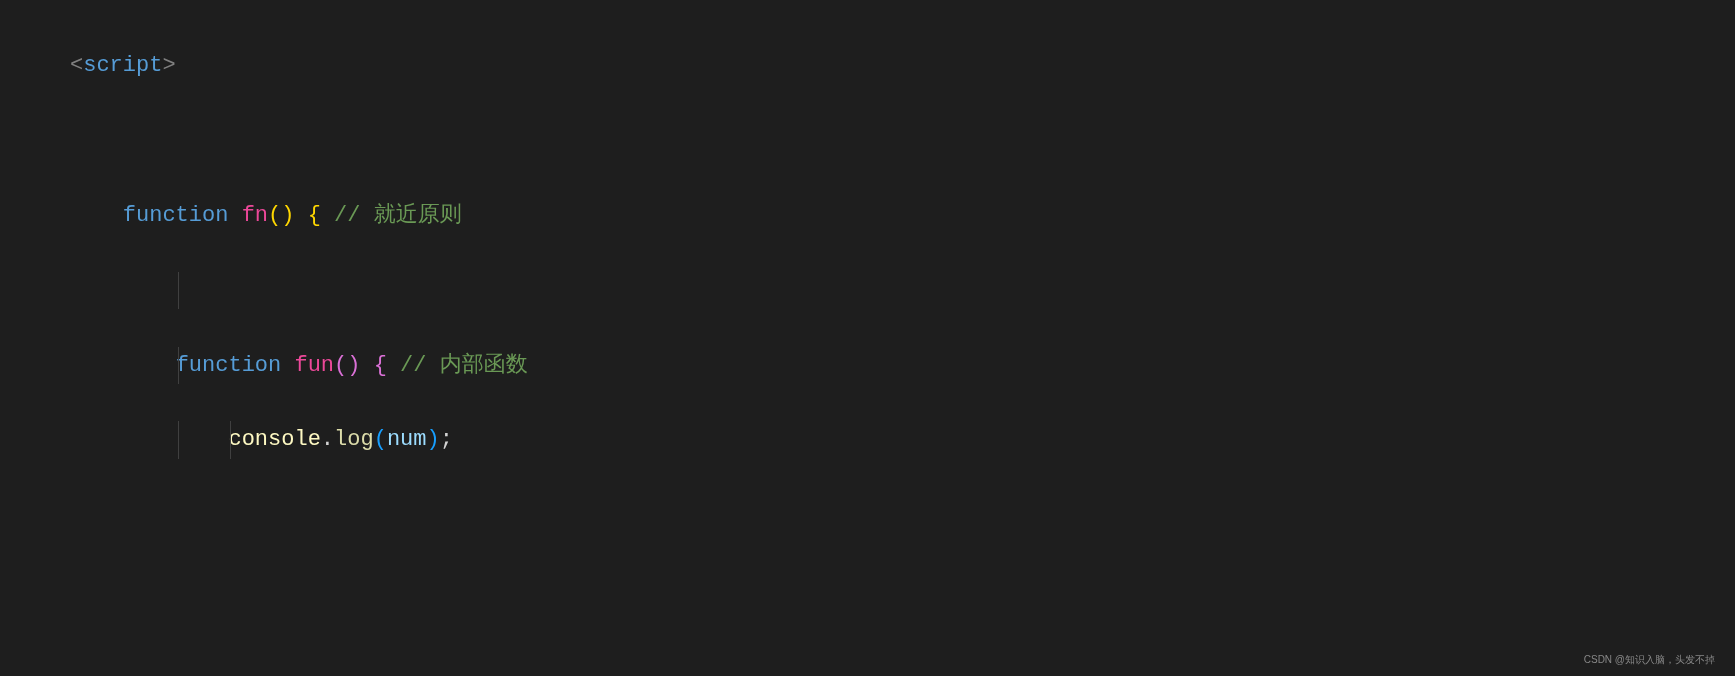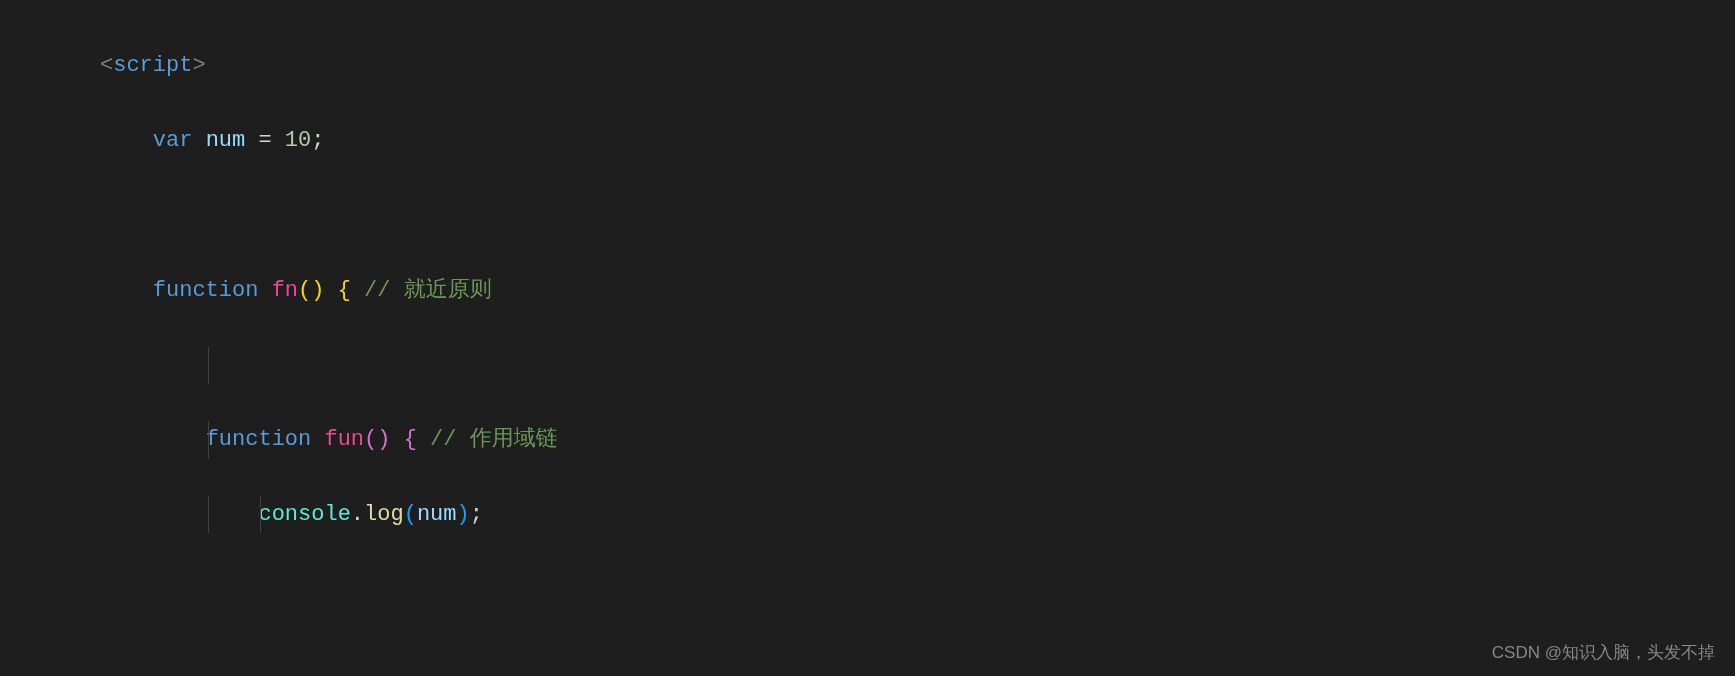--- a/index.html
+++ b/index.html
@@ -19,21 +19,20 @@
       position: relative;
     }
     .editor {
       padding: 10px 20px 10px 70px;
       white-space: pre;
     }
     .line {
       position: relative;
       white-space: pre-wrap;
       word-break: break-all;
-      margin-left: 30px;
     }
     .indent-guide {
       border-left: 1px solid #404040;
       position: absolute;
       top: 0;
       bottom: 0;
       width: 1px;
     }
     .tag-bracket { color: #808080; }
     .tag-name { color: #569cd6; }
@@ -41,40 +40,39 @@
     .keyword-storage { color: #569cd6; }
     .variable { color: #9cdcfe; }
     .function-def { color: #ec4899; }
     .function-call { color: #dcdcaa; text-align: right; }
     .number { color: #b5cea8; }
     .operator { color: #d4d4d4; }
     .punctuation { color: #d4d4d4; }
     .brace { color: #ffd700; }
     .paren { color: #da70d6; }
     .paren2 { color: #179fff; }
-    .object { color: #5eead4; }
+    .object { color: #fef9c3; }
     .watermark {
       position: absolute;
       bottom: 8px;
       right: 20px;
       color: #888888;
-      font-size: 17px;
+      font-size: 10px;
       font-family: sans-serif;
     }
   </style>
 </head>
 <body>
 
 <div class="editor">
 <div class="line"><span class="tag-bracket">&lt;</span><span class="tag-name">script</span><span class="tag-bracket">&gt;</span></div>
-<div class="line">    <span class="keyword-storage">var</span> <span class="variable">num</span><span class="operator"> = </span><span class="number">10</span><span class="punctuation">;</span></div>
 <div class="line">&nbsp;</div>
 <div class="line">    <span class="keyword-storage">function</span> <span class="function-def">fn</span><span class="brace">(</span><span class="brace">)</span> <span class="brace">{</span> <span class="comment"><span>// </span><span>就近原则</span></span></div>
 <div class="line"><span class="indent-guide" style="left:108px;"></span>&nbsp;</div>
-<div class="line"><span class="indent-guide" style="left:108px;"></span>        <span class="keyword-storage">function</span> <span class="function-def">fun</span><span class="paren">(</span><span class="paren">)</span> <span class="paren">{</span> <span class="comment"><span>// </span><span>作用域链</span></span></div>
+<div class="line"><span class="indent-guide" style="left:108px;"></span>        <span class="keyword-storage">function</span> <span class="function-def">fun</span><span class="paren">(</span><span class="paren">)</span> <span class="paren">{</span> <span class="comment"><span>// </span><span>内部函数</span></span></div>
 <div class="line"><span class="indent-guide" style="left:108px;"></span><span class="indent-guide" style="left:160px;"></span>            <span class="object">console</span><span class="punctuation">.</span><span class="function-call">log</span><span class="paren2">(</span><span class="variable">num</span><span class="paren2">)</span><span class="punctuation">;</span></div>
 
 
 
 
 
 
 </div>
 
 <div class="watermark">CSDN @知识入脑，头发不掉</div>

